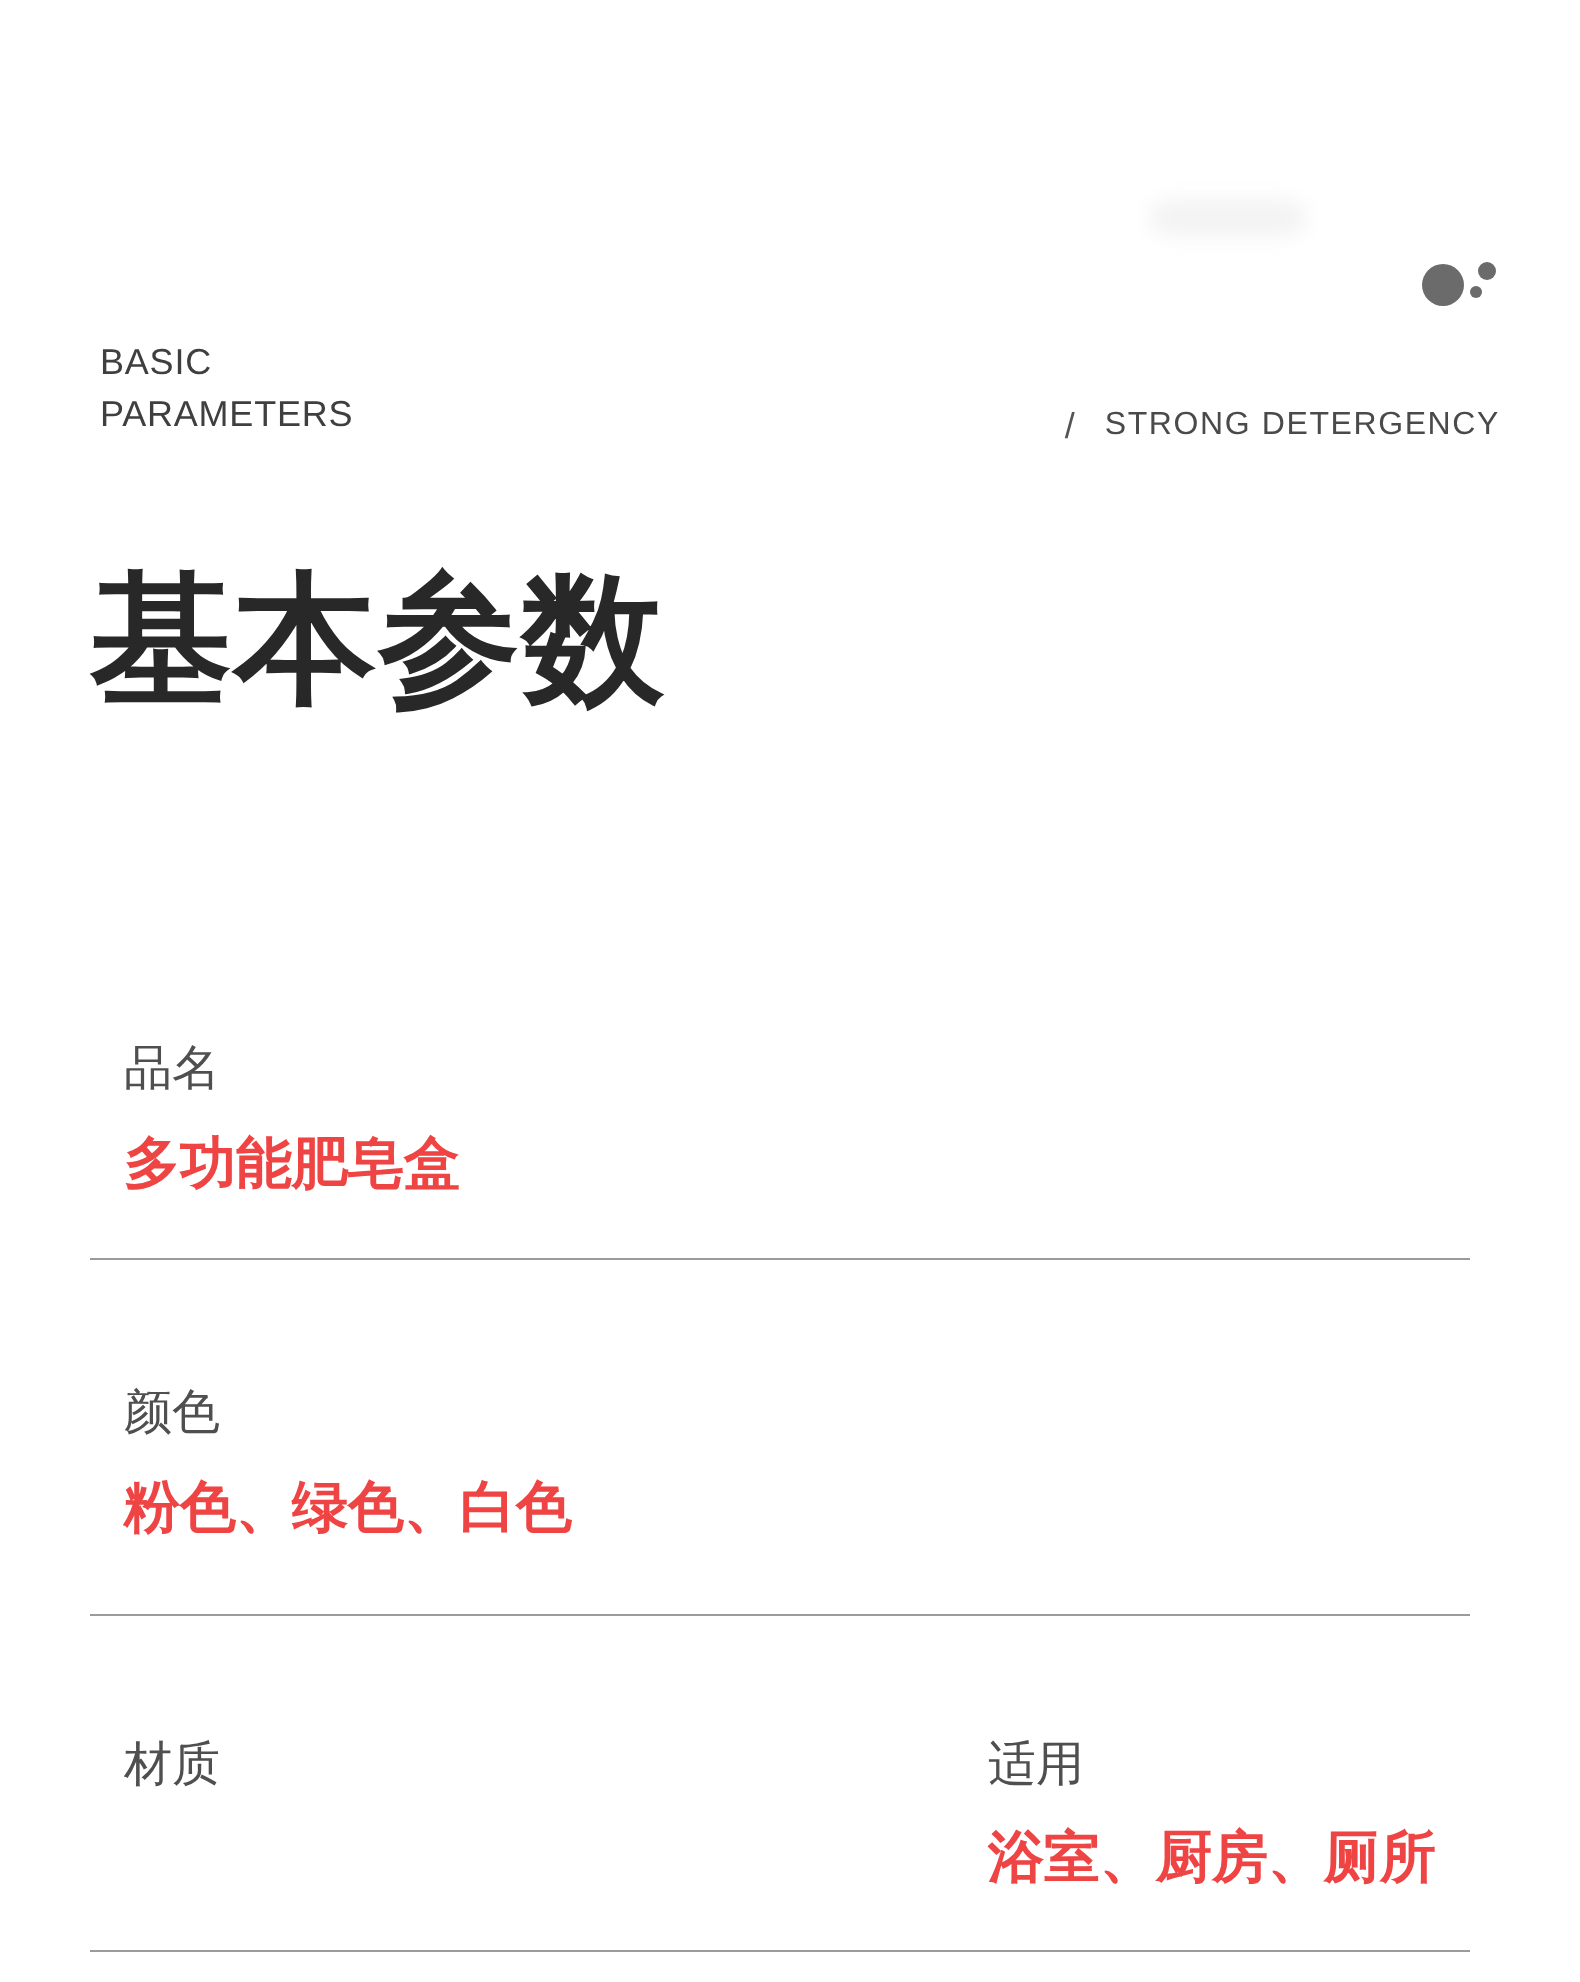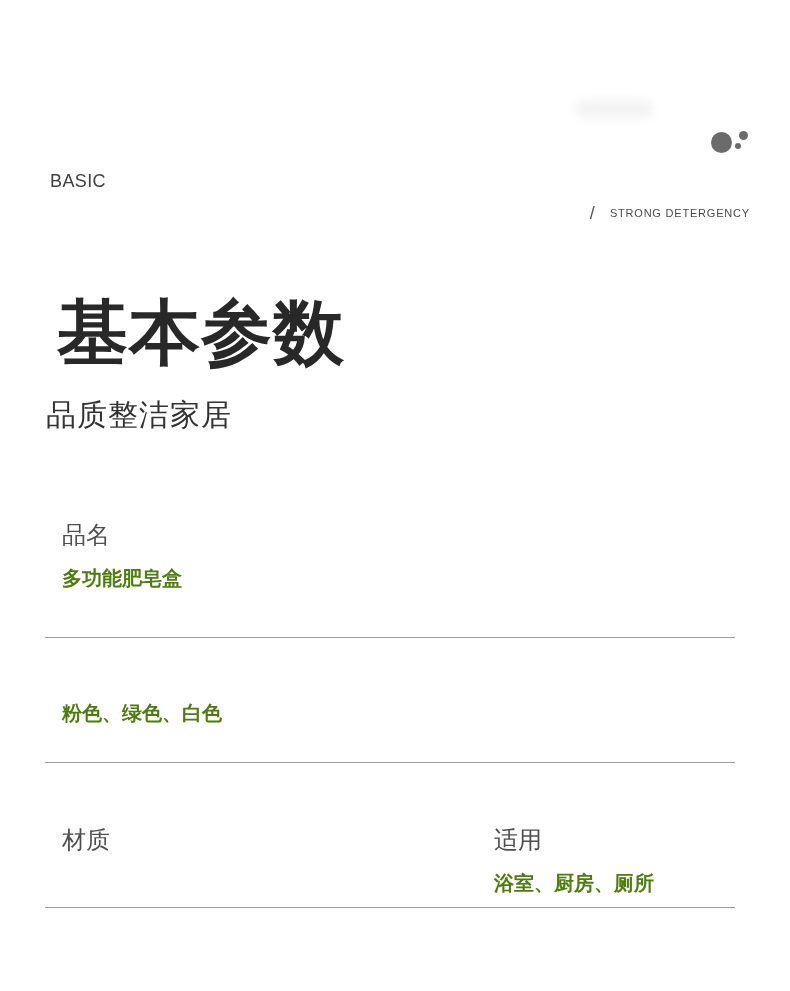--- a/index.html
+++ b/index.html
@@ -43,31 +43,31 @@
   .tagline {
     position: absolute;
     top: 204px; right: 40px;
     display: flex;
     align-items: center;
     gap: 15px;
     color: #4a4a4a;
   }
   .slash { font-size: 18px; line-height: 18px; color: #555555; }
   .tagline-text {
-    font-size: 11px;
+    font-size: 16px;
     letter-spacing: 0.8px;
     font-weight: 500;
     color: #4a4a4a;
   }
 
   
   .title {
     position: absolute;
     left: 45px; top: 282px;
-    margin: 12px;
+    margin: 0;
     font-size: 71px;
     line-height: 1.1;
     font-weight: 900;
     color: #282828;
     letter-spacing: 1px;
   }
   .subtitle {
     position: absolute;
     left: 46px; top: 398px;
     font-size: 30px;
@@ -81,71 +81,72 @@
     position: absolute;
     left: 45px; top: 508px;
     width: 690px;
   }
   .param-row {
     display: grid;
     grid-template-columns: 432px 1fr;
     padding: 65px 0 39px 17px;
     border-bottom: 1px solid #9b9b9b;
   }
-  .param-row:first-child { padding-top: 15px; padding-bottom: 49px; }
-  .param-row:last-child  { padding-bottom: 14px; }
+  .param-row:first-child { padding-top: 15px; padding-bottom: 33px; }
+  .param-row:last-child  { padding-bottom: 29px; font-family: Liberation Mono, monospace; }
   .param-label {
     font-size: 24px;
     line-height: 1;
     color: #4f4f4f;
     margin-bottom: 21px;
   }
   .param-value {
-    font-size: 20px;
+    font-size: 28px;
     line-height: 1;
     font-weight: 700;
-    color: #4d7c0f;
+    color: #ef4444;
   }
 </style>
 </head>
 <body>
 
 <div class="page">
 
   <div class="smudge"></div>
 
   <div class="en-heading">
     <div>BASIC</div>
+    <div>PARAMETERS</div>
   </div>
 
   <span class="dot dot-lg"></span>
   <span class="dot dot-md"></span>
   <span class="dot dot-sm"></span>
 
   <div class="tagline">
     <span class="slash">/</span>
     <span class="tagline-text">STRONG DETERGENCY</span>
   </div>
 
   <h1 class="title">基本参数</h1>
-  <div class="subtitle">品质整洁家居</div>
 
   <div class="params">
 
     <div class="param-row">
       <div class="param-cell">
         <div class="param-label">品名</div>
         <div class="param-value">多功能肥皂盒</div>
       </div>
       <div class="param-cell">
       </div>
     </div>
 
     <div class="param-row">
       <div class="param-cell">
+        <div class="param-label">颜色</div>
         <div class="param-value">粉色、绿色、白色</div>
       </div>
     </div>
 
     <div class="param-row">
       <div class="param-cell">
         <div class="param-label">材质</div>
       </div>
       <div class="param-cell">
         <div class="param-label">适用</div>

